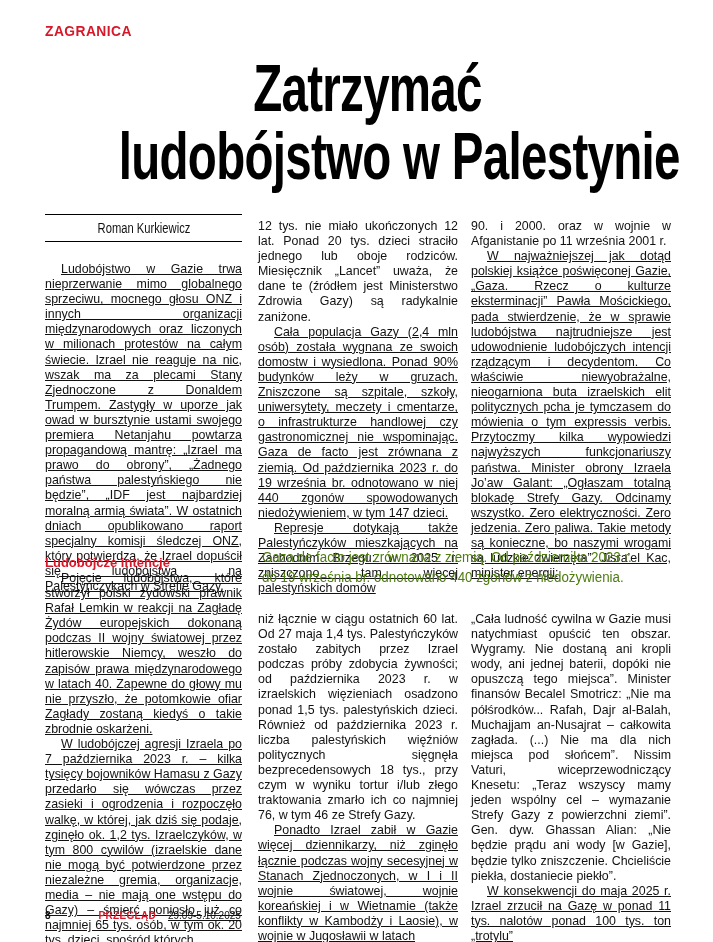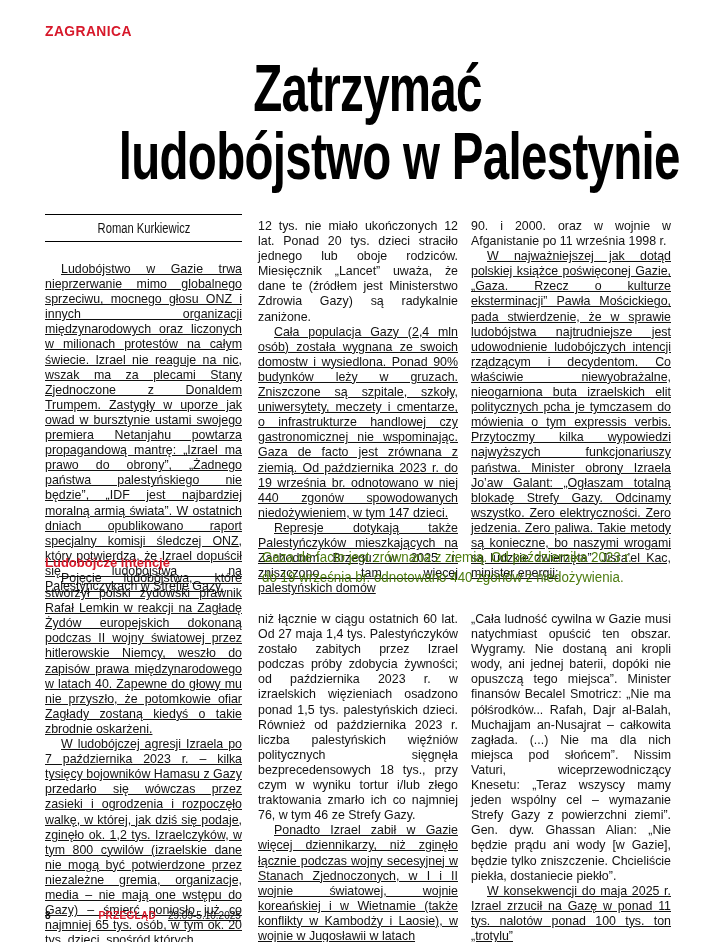--- a/index.html
+++ b/index.html
@@ -50,21 +50,21 @@
   <p>12 tys. nie miało ukończonych 12 lat. Ponad 20 tys. dzieci straciło jednego lub oboje rodziców. Miesięcznik „Lancet” uważa, że dane te (źródłem jest Ministerstwo Zdrowia Gazy) są radykalnie zaniżone.</p>
   <p class="ind">Cała populacja Gazy (2,4 mln osób) została wygnana ze swoich domostw i wysiedlona. Ponad 90% budynków leży w gruzach. Zniszczone są szpitale, szkoły, uniwersytety, meczety i cmentarze, o infrastrukturze handlowej czy gastronomicznej nie wspominając. Gaza de facto jest zrównana z ziemią. Od października 2023 r. do 19 września br. odnotowano w niej 440 zgonów spowodowanych niedożywieniem, w tym 147 dzieci.</p>
   <p class="ind">Represje dotykają także Palestyńczyków mieszkających na Zachodnim Brzegu: w 2025 r. zniszczono tam więcej palestyńskich domów</p>
 </div>
 <div class="col col2" style="top:612px;">
   <p>niż łącznie w ciągu ostatnich 60 lat. Od 27 maja 1,4 tys. Palestyńczyków zostało zabitych przez Izrael podczas próby zdobycia żywności; od października 2023 r. w izraelskich więzieniach osadzono ponad 1,5 tys. palestyńskich dzieci. Również od października 2023 r. liczba palestyńskich więźniów politycznych sięgnęła bezprecedensowych 18 tys., przy czym w wyniku tortur i/lub złego traktowania zmarło ich co najmniej 76, w tym 46 ze Strefy Gazy.</p>
   <p class="ind">Ponadto Izrael zabił w Gazie więcej dziennikarzy, niż zginęło łącznie podczas wojny secesyjnej w Stanach Zjednoczonych, w I i II wojnie światowej, wojnie koreańskiej i w Wietnamie (także konflikty w Kambodży i Laosie), w wojnie w Jugosławii w latach</p>
 </div>
 
 <div class="col col3" style="top:219px;">
-  <p>90. i 2000. oraz w wojnie w Afganistanie po 11 września 1998 r.</p>
+  <p>90. i 2000. oraz w wojnie w Afganistanie po 11 września 2001 r.</p>
   <p class="ind">W najważniejszej jak dotąd polskiej książce poświęconej Gazie, „Gaza. Rzecz o kulturze eksterminacji” Pawła Mościckiego, pada stwierdzenie, że w sprawie ludobójstwa najtrudniejsze jest udowodnienie ludobójczych intencji rządzącym i decydentom. Co właściwie niewyobrażalne, nieogarniona buta izraelskich elit politycznych pcha je tymczasem do mówienia o tym expressis verbis. Przytoczmy kilka wypowiedzi najwyższych funkcjonariuszy państwa. Minister obrony Izraela Jo’aw Galant: „Ogłaszam totalną blokadę Strefy Gazy. Odcinamy wszystko. Zero elektryczności. Zero jedzenia. Zero paliwa. Takie metody są konieczne, bo naszymi wrogami są ludzkie zwierzęta”. Jisra’el Kac, minister energii:</p>
 </div>
 <div class="col col3" style="top:612px;">
   <p>„Cała ludność cywilna w Gazie musi natychmiast opuścić ten obszar. Wygramy. Nie dostaną ani kropli wody, ani jednej baterii, dopóki nie opuszczą tego miejsca”. Minister finansów Becalel Smotricz: „Nie ma półśrodków... Rafah, Dajr al-Balah, Muchajjam an-Nusajrat – całkowita zagłada. (...) Nie ma dla nich miejsca pod słońcem”. Nissim Vaturi, wiceprzewodniczący Knesetu: „Teraz wszyscy mamy jeden wspólny cel – wymazanie Strefy Gazy z powierzchni ziemi”. Gen. dyw. Ghassan Alian: „Nie będzie prądu ani wody [w Gazie], będzie tylko zniszczenie. Chcieliście piekła, dostaniecie piekło”.</p>
   <p class="ind">W konsekwencji do maja 2025 r. Izrael zrzucił na Gazę w ponad 11 tys. nalotów ponad 100 tys. ton „trotylu”</p>
 </div>
 
 <div class="pullquote">
   <span>Gaza de facto jest zrównana z ziemią. Od października 2023 r.</span>
   <span>do 19 września br. odnotowano 440 zgonów z niedożywienia.</span>

